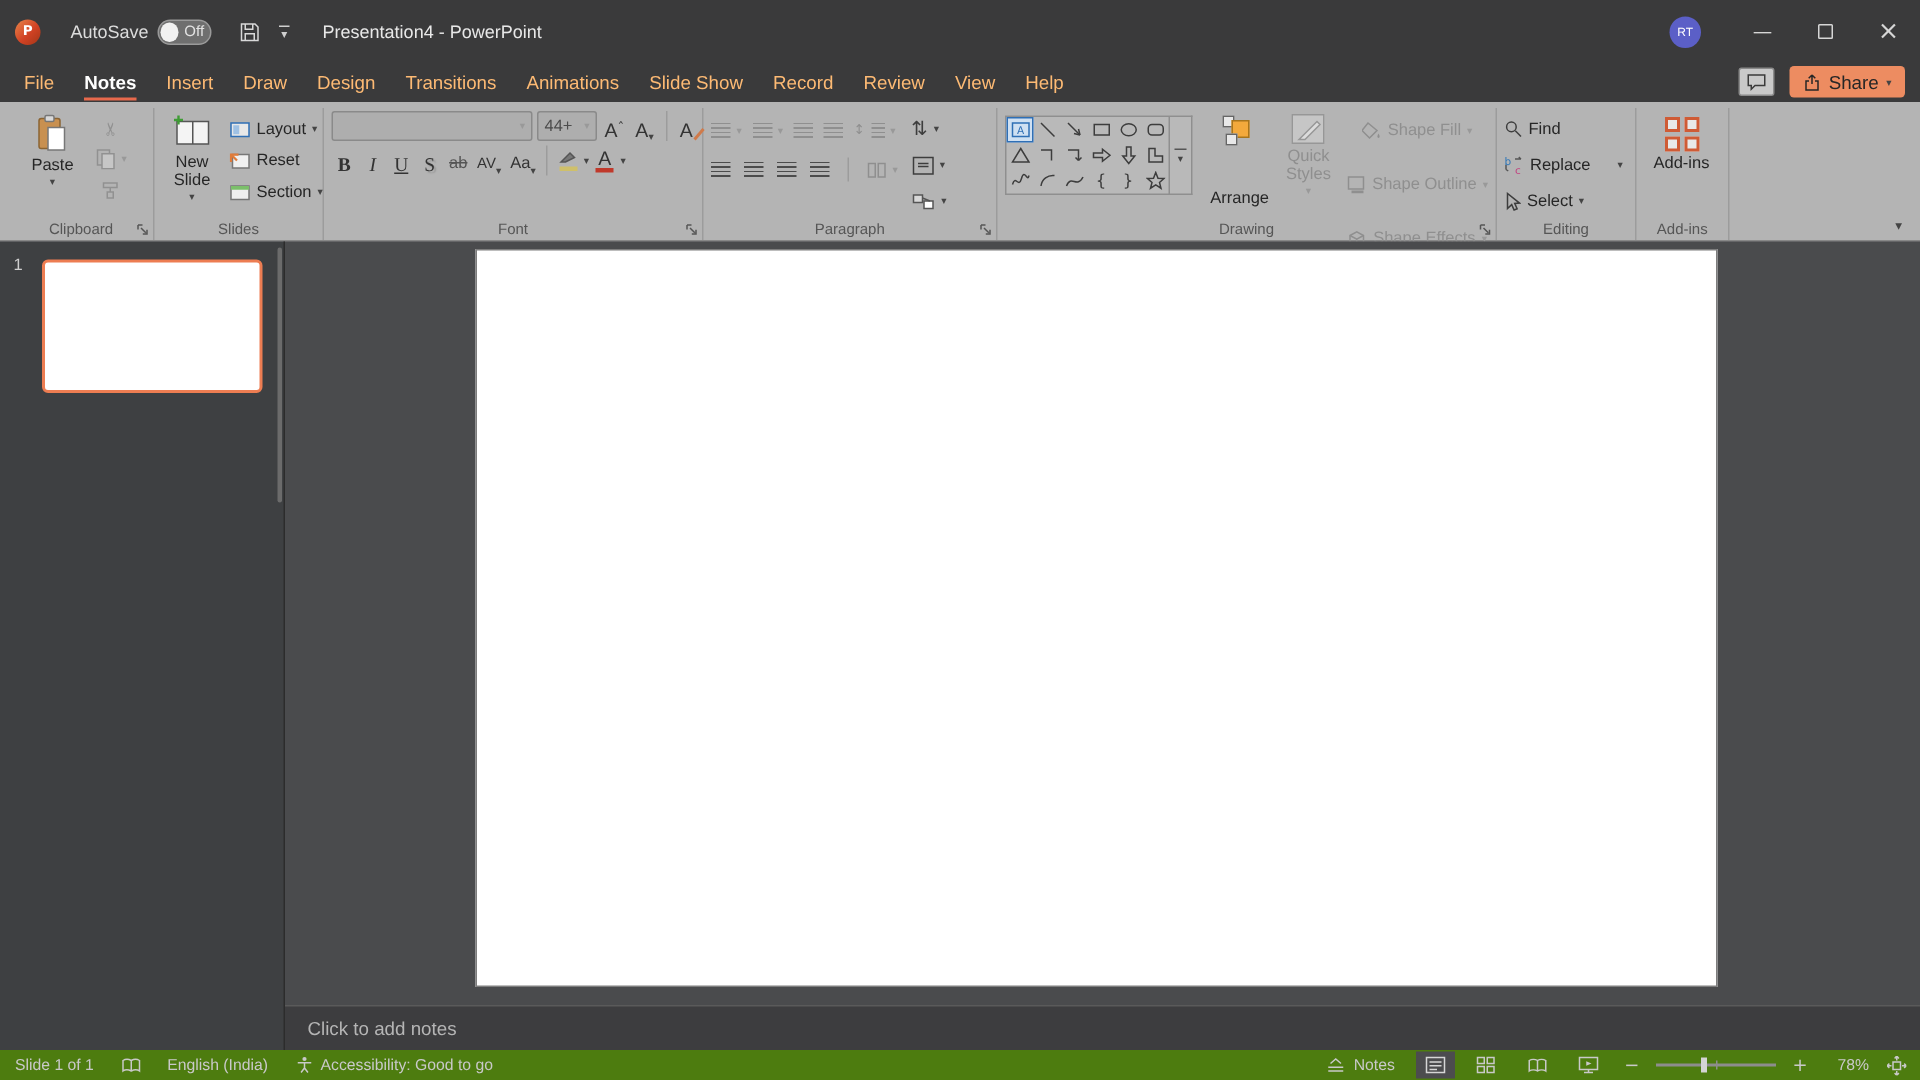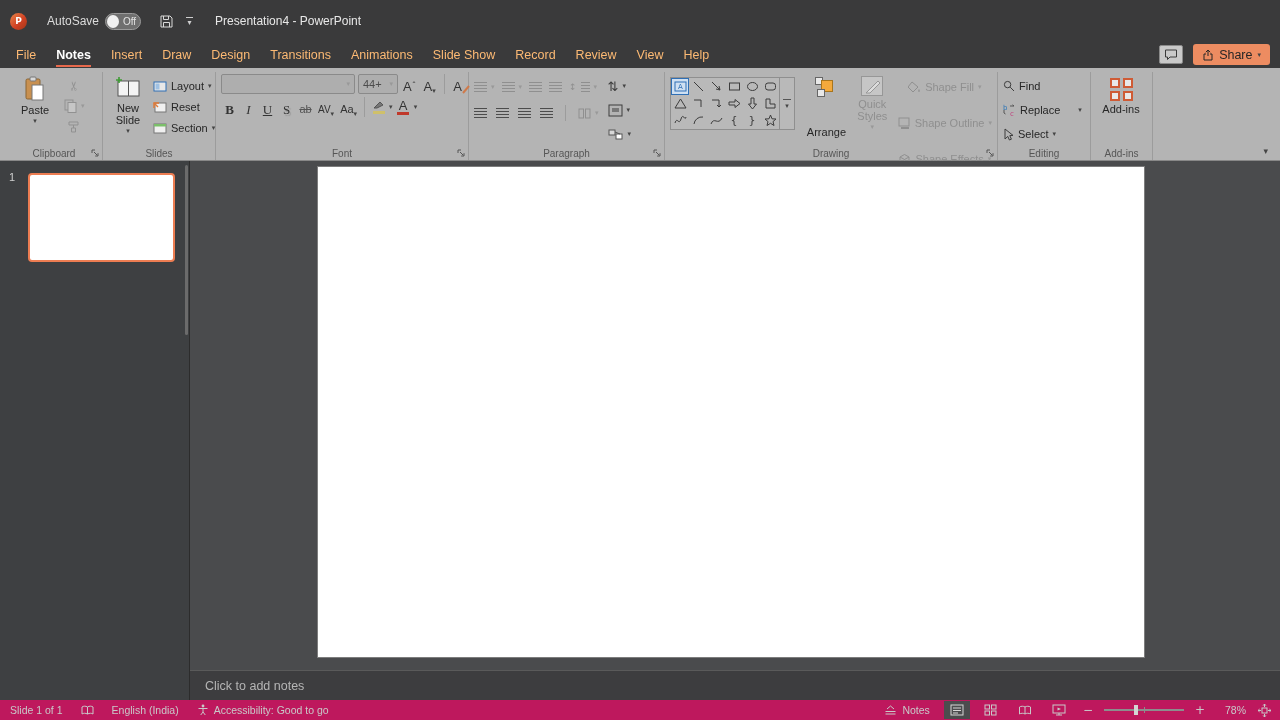--- a/index.html
+++ b/index.html
@@ -76,21 +76,21 @@
   .thumbs { width:190px; background:#3e4042; border-right:1px solid #2c2c2c; position:relative; flex:0 0 auto; }
   .slide-num { position:absolute; left:9px; top:10px; color:#cfcfcf; font-size:11px; }
   .thumb { position:absolute; left:28px; top:12px; width:147px; height:89px; background:#fff; border:2px solid #ed7d52; border-radius:4px; cursor:pointer; }
   .thumb-scroll { position:absolute; right:1px; top:4px; width:3px; height:170px; background:#6b6b6b; border-radius:2px; }
   .mainarea { flex:1; display:flex; flex-direction:column; min-width:0; }
   .canvas { flex:1; position:relative; background:#4a4b4d; }
   .slide { position:absolute; left:127px; top:5px; width:828px; height:492px; background:#fff; border:1px solid #7d7d7d; }
   .notesbar { height:30px; background:#3d3d3f; border-top:1px solid #5a5a5a; display:flex; align-items:center; padding:0 15px; color:#b5b5b5; font-size:12.5px; flex:0 0 auto; cursor:text; }
 
   
-  .statusbar { height:20px; background:#be185d; display:flex; align-items:center; color:#c9c9c9; font-size:10.5px; padding:0 6px 0 10px; flex:0 0 auto; }
+  .statusbar { height:20px; background:#4d7c0f; display:flex; align-items:center; color:#c9c9c9; font-size:10.5px; padding:0 6px 0 10px; flex:0 0 auto; }
   .sb-item { display:flex; align-items:center; gap:5px; margin-right:18px; cursor:pointer; white-space:nowrap; }
   .sb-right { margin-left:auto; display:flex; align-items:center; gap:8px; }
   .vbtn { width:26px; height:18px; display:flex; align-items:center; justify-content:center; cursor:pointer; }
   .vbtn.active { background:#4c4c4e; }
   .zoom-track { width:80px; height:2px; background:#8d8d8d; position:relative; cursor:pointer; }
   .zoom-tick { position:absolute; left:50%; top:-2px; width:1px; height:6px; background:#8d8d8d; }
   .zoom-handle { position:absolute; left:38%; top:-4px; width:4px; height:10px; background:#d4d4d4; cursor:grab; }
   .zbtn { font-size:12px; color:#c9c9c9; cursor:pointer; padding:0 3px; }
   svg { display:block; }
 </style>
@@ -114,20 +114,28 @@
             <path d="M2 2h9l2 2v9H2z" fill="none" stroke="#d9d9d9"></path>
             <path d="M4.5 2v3.5h5V2M4.5 13V8.5h6V13" fill="none" stroke="#d9d9d9"></path>
           </svg>
       </span>
       <span class="qat-caret glyph">
           <i></i>
           <span>▾</span>
         </span>
     </div>
     <span class="doc-title">Presentation4  -  PowerPoint</span>
+    <div class="tb-right">
+      <div class="avatar">RT</div>
+      <div class="winbtn glyph">—</div>
+      <div class="winbtn">
+          <span class="maxbox"></span>
+        </div>
+      <div class="winbtn glyph" style="font-size:17px;">×</div>
+    </div>
   </div>
 
   <div class="tabrow">
     <div class="tab"><span class="tlbl">File</span></div>
     <div class="tab active"><span class="tlbl">Notes</span></div>
     <div class="tab"><span class="tlbl">Insert</span></div>
     <div class="tab"><span class="tlbl">Draw</span></div>
     <div class="tab"><span class="tlbl">Design</span></div>
     <div class="tab"><span class="tlbl">Transitions</span></div>
     <div class="tab"><span class="tlbl">Animations</span></div>

